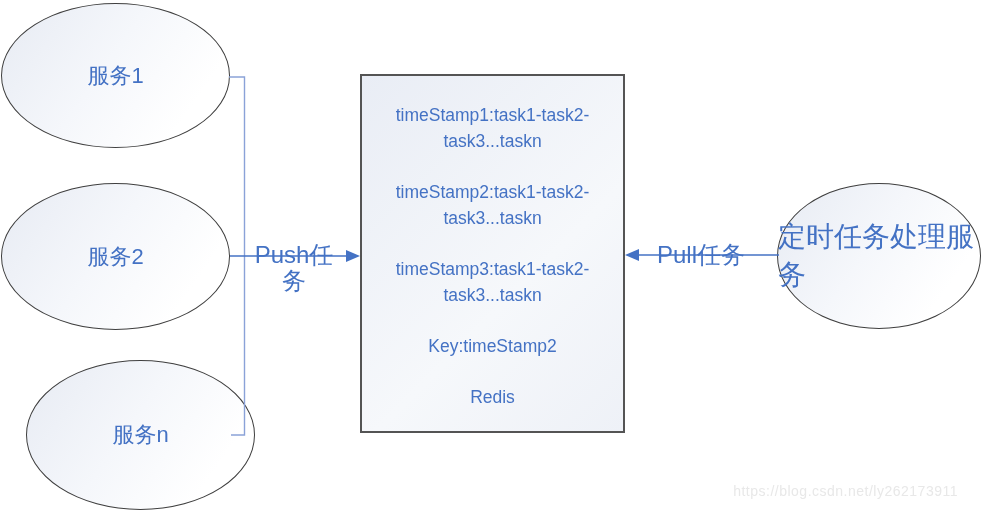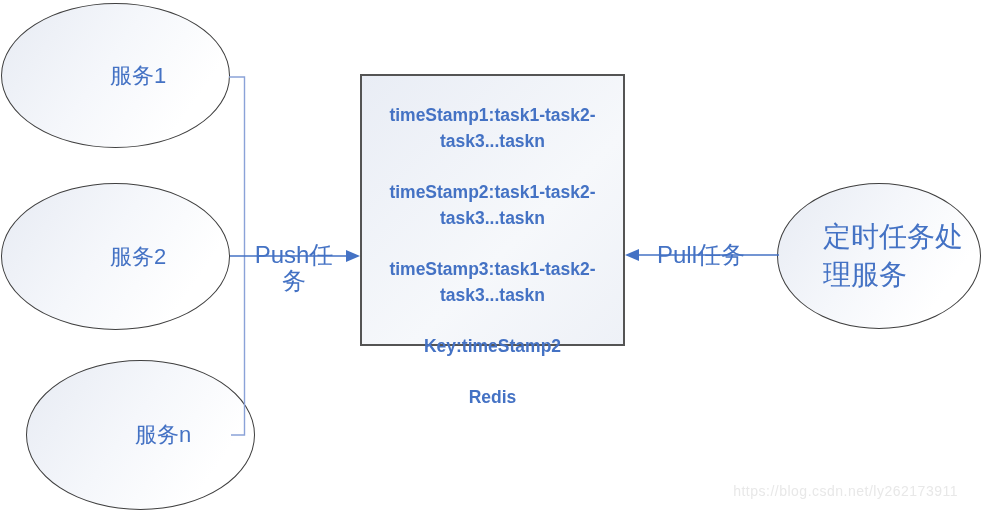--- a/index.html
+++ b/index.html
@@ -21,21 +21,20 @@
     display: flex;
     align-items: center;
     justify-content: center;
     color: #4472C4;
   }
   .ellipse {
     border: 1px solid #3f3f3f;
     border-radius: 50%;
     background: linear-gradient(125deg, #e7ebf3 0%, #f5f7fb 45%, #ffffff 80%);
     font-size: 22px;
-    padding-left: 45px;
   }
   .ellipse-right {
     font-size: 28px;
   }
   .redis-box {
     border: 2px solid #545454;
     background: linear-gradient(135deg, #e9edf5 0%, #f6f8fb 60%, #eef1f7 100%);
     display: block;
     padding-top: 26px;
     text-align: center;
@@ -79,21 +78,21 @@
   </div>
 
   <div class="shape ellipse" style="left:1px; top:183px; width:229px; height:147px;align-items:center;">
     <span>服务2</span>
   </div>
 
   <div class="shape ellipse" style="left:1px; top:360px; width:229px; height:150px;margin-left:25px;">
     <span>服务n</span>
   </div>
 
-  <div class="shape redis-box" style="left:360px; top:74px; width:265px; height:272px;font-weight:bold;">
+  <div class="shape redis-box" style="left:360px; top:74px; width:265px; height:359px;">
     <p><span>timeStamp1:task1-task2-</span><br>
        <span>task3...taskn</span></p>
     <p><span>timeStamp2:task1-task2-</span><br>
        <span>task3...taskn</span></p>
     <p><span>timeStamp3:task1-task2-</span><br>
        <span>task3...taskn</span></p>
     <p>Key:timeStamp2</p>
     <p>Redis</p>
   </div>
 

